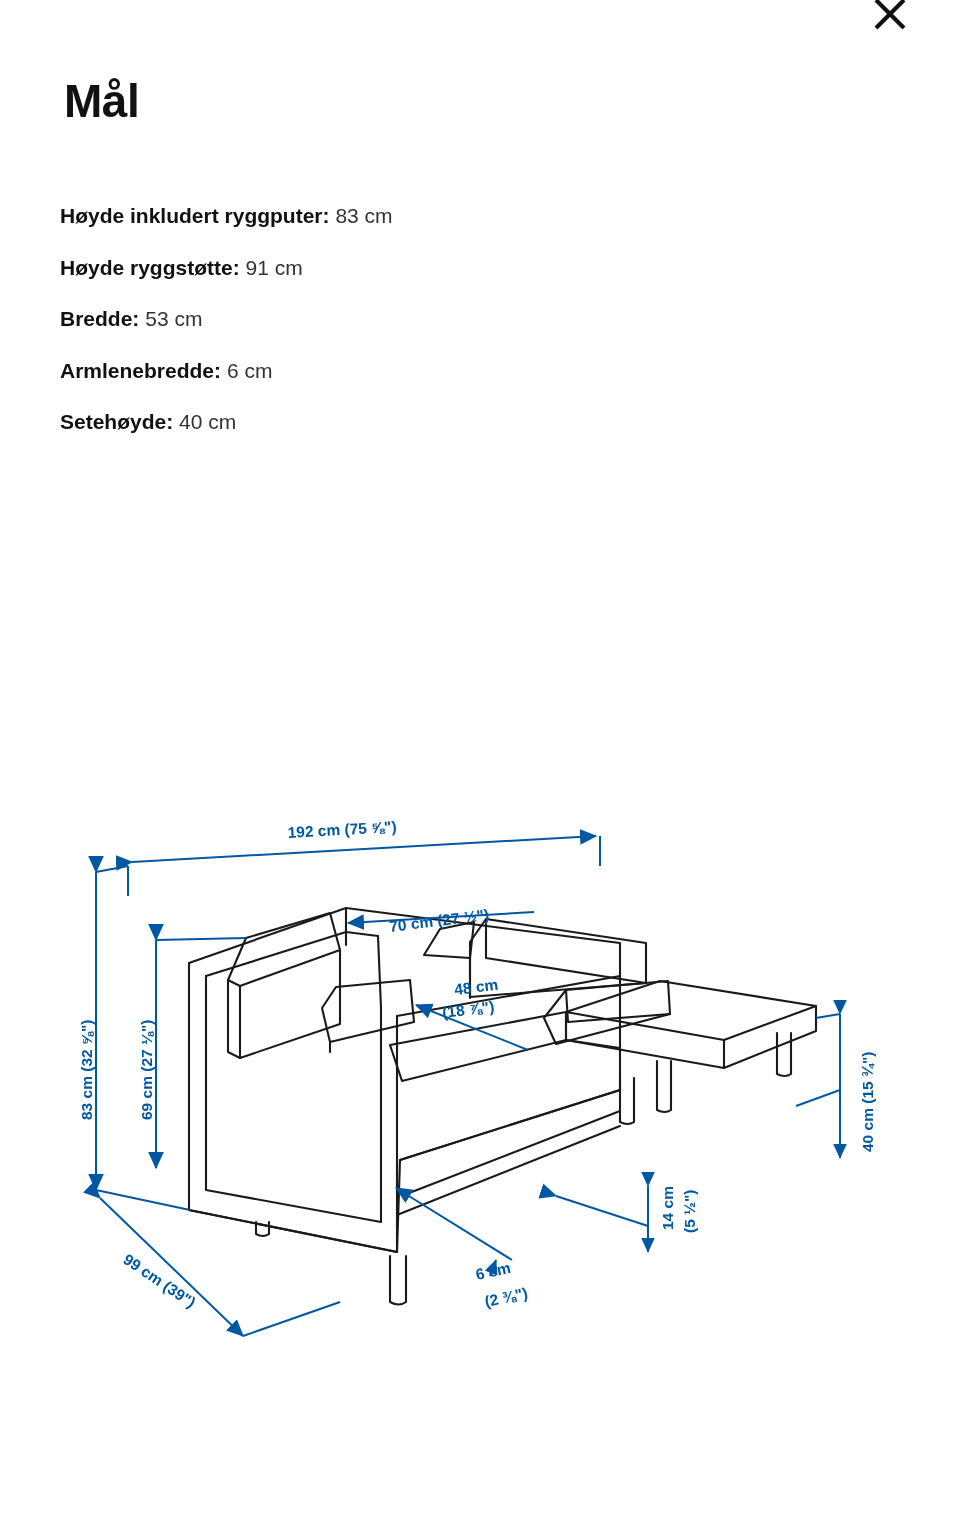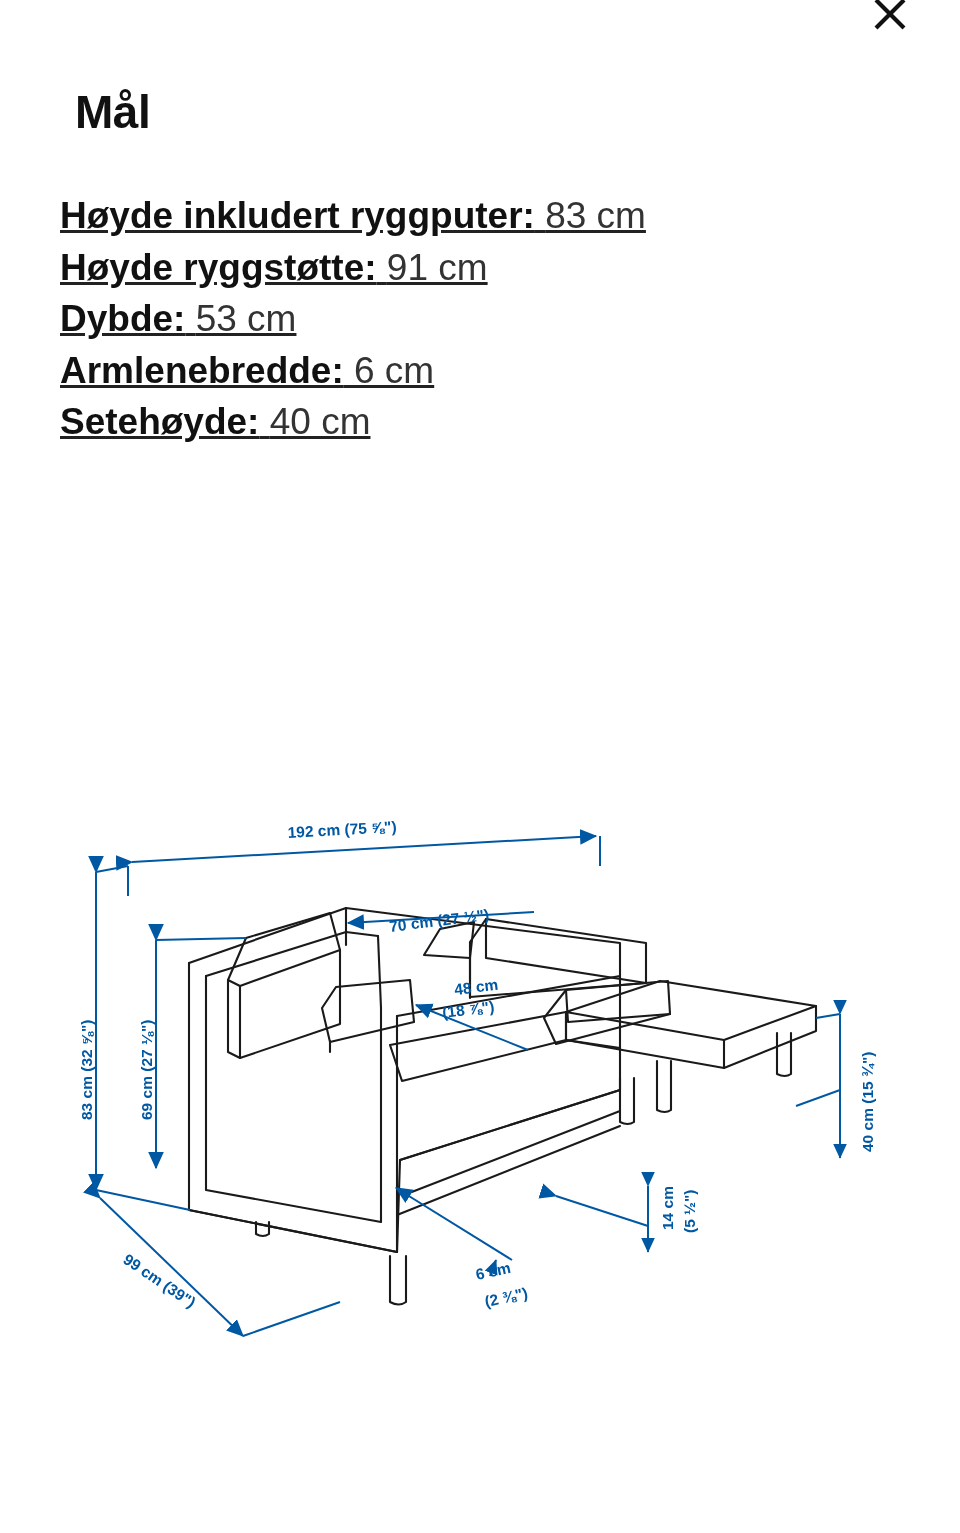--- a/index.html
+++ b/index.html
@@ -33,34 +33,33 @@
   }
   .close-btn svg { display: block; }
   .title {
     position: absolute;
     left: 60px;
     top: 70px;
     font-size: 46px;
     font-weight: bold;
     letter-spacing: -0.5px;
     color: #111111;
-    margin: 15px;
+    margin: 4px;
   }
   .specs {
     position: absolute;
     left: 60px;
     top: 190px;
     width: 840px;
   }
   .spec-line {
-    font-size: 37px;
+    font-size: 21px;
     line-height: 51.5px;
     color: #222222;
     white-space: nowrap;
-    text-decoration: underline;
   }
   .spec-line .k {
     font-weight: bold;
     color: #111111;
   }
   .spec-line .v {
     font-weight: normal;
     color: #333333;
   }
   .diagram {
@@ -88,21 +87,21 @@
   <div class="specs">
     <div class="spec-line">
       <span class="k">Høyde inkludert ryggputer:</span>
       <span class="v">83 cm</span>
     </div>
     <div class="spec-line">
       <span class="k">Høyde ryggstøtte:</span>
       <span class="v">91 cm</span>
     </div>
     <div class="spec-line">
-      <span class="k">Dybde:</span>
+      <span class="k">Bredde:</span>
       <span class="v">53 cm</span>
     </div>
     <div class="spec-line">
       <span class="k">Armlenebredde:</span>
       <span class="v">6 cm</span>
     </div>
     <div class="spec-line">
       <span class="k">Setehøyde:</span>
       <span class="v">40 cm</span>
     </div>

